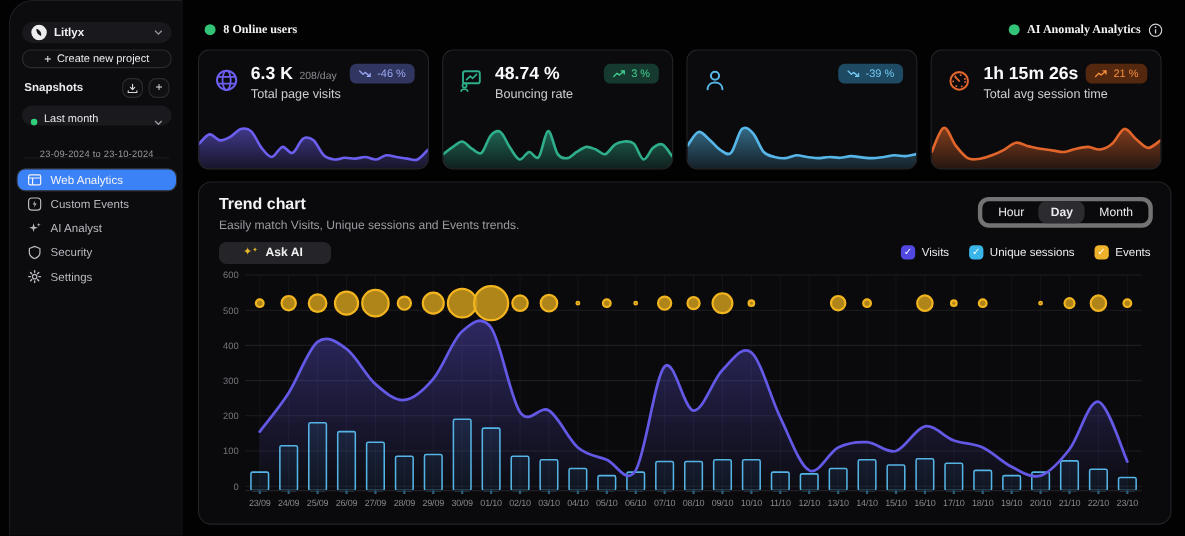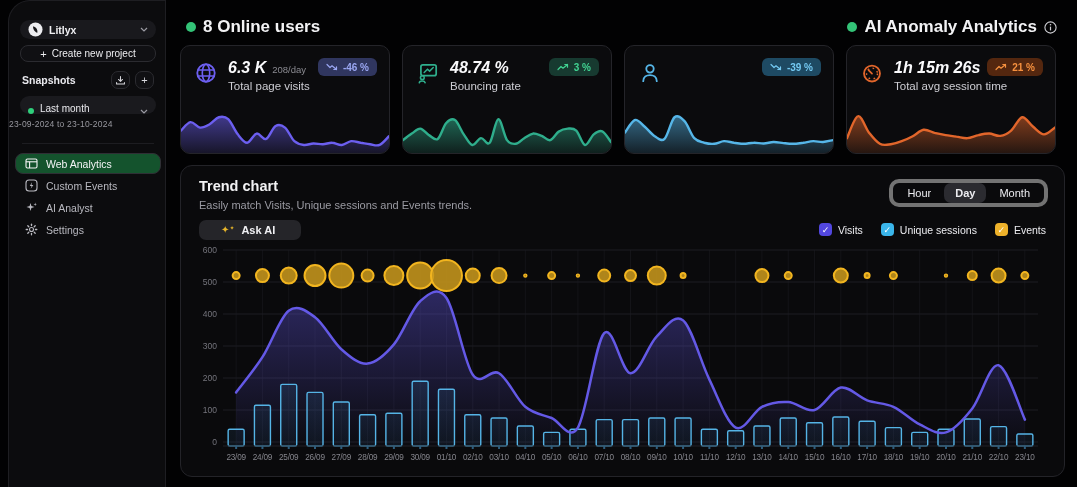--- a/index.html
+++ b/index.html
@@ -23,51 +23,51 @@
     display:flex; align-items:center; }
   .snap-label { font-size:10.5px; font-weight:bold; color:#e9e9ee; flex:1; }
   .icon-btn { width:19px; height:18px; border:1px solid #2b2b30; border-radius:7px;
     display:flex; align-items:center; justify-content:center; margin-left:5px;
     color:#d8d8dd; font-size:11px; cursor:pointer; background:#101013; }
   .range-pill { position:absolute; left:11px; top:95px; width:136px; height:18px;
     background:#1a1a1e; border-radius:9px; display:flex; align-items:flex-end;
     padding:0 8px; gap:6px; cursor:pointer; }
   .green-dot-s { width:6px; height:6px; border-radius:50%; background:#2fcf7b; }
   .range-text { font-size:10px; color:#e8e8ec; flex:1; }
-  .snap-dates { position:absolute; left:0; top:118px; width:158px; text-align:left;
+  .snap-dates { position:absolute; left:0; top:134px; width:158px; text-align:center;
     font-size:8.5px; color:#98989f; letter-spacing:.2px; }
   .side-div { position:absolute; left:13px; top:142px; width:132px; height:1px; background:#1d1d21; }
   .nav { position:absolute; left:6px; top:152px; width:146px; display:flex;
     flex-direction:column; gap:1px; }
   .nav-item { height:21px; display:flex; align-items:center; gap:8px; padding:0 9px;
     border:1px solid transparent; border-radius:8px; cursor:pointer; color:#b9b9c0; }
-  .nav-item.active { background:#14532d; border-color:#2f2f35; color:#f4f4f6; }
+  .nav-item.active { background:#3b82f6; border-color:#2f2f35; color:#f4f4f6; }
   .nav-item .lbl { font-size:10.5px; }
   .nav-item svg { flex:0 0 auto; }
 
   
   .topbar { position:absolute; left:186px; right:20px; top:18px; height:18px;
     display:flex; align-items:center; justify-content:space-between; }
   .tb-left,.tb-right { display:flex; align-items:center; gap:7px; }
   .green-dot { width:10px; height:10px; border-radius:50%; background:#33c377; }
-  .tb-text { font-size:17px; font-weight:bold; color:#f2f2f4; }
+  .tb-text { font-size:11px; font-weight:bold; color:#f2f2f4;font-family:Liberation Serif, serif; }
 
   
   .cards { position:absolute; left:180px; right:21px; top:45px; height:109px;
     display:grid; grid-template-columns:repeat(4,1fr); gap:12px; }
   .card { position:relative; background:#0b0b0d; border:1px solid #242429;
     border-radius:10px; overflow:hidden; }
   .card-head { position:absolute; left:13px; top:13px; display:flex; gap:10px; }
   .card-icon { width:24px; height:24px; margin-top:2px; }
   .v-row { display:flex; align-items:baseline; gap:6px; }
-  .card-value { font-size:16px; font-weight:bold; color:#fafafc;font-style:italic; }
+  .card-value { font-size:16px; font-weight:bold; color:#fafafc; }
   .card-perday { font-size:9.5px; color:#8b8b92; }
   .card-label { font-size:11.5px; color:#cdcdd3; margin-top:3px; }
   .badge { position:absolute; top:12px; right:12px; height:18px; border-radius:6px;
-    display:flex; align-items:center; gap:5px; padding:0 8px; font-size:10px; font-weight:bold; }
+    display:flex; align-items:center; gap:5px; padding:0 8px; font-size:10px; font-weight:normal; }
   .spark { position:absolute; left:0; right:0; bottom:0; height:46px; }
   .spark svg { width:100%; height:100%; display:block; }
 
   
   .panel { position:absolute; left:180px; top:165px; right:12px; bottom:10px;
     background:#0a0a0c; border:1px solid #232328; border-radius:12px; }
   .panel-title { position:absolute; left:18px; top:12px; font-size:14.5px; font-weight:bold; }
   .panel-sub { position:absolute; left:18px; top:33px; font-size:11px; color:#9a9aa2; }
   .seg { position:absolute; right:16px; top:13px; height:28px; border:4px solid #737373;
     border-radius:10px; display:flex; align-items:flex-start; padding:0 3px; gap:2px; }
@@ -143,20 +143,26 @@
           <path d="M7 3.2 L4.8 7 H6.6 L5.7 9.8 L8.4 6 H6.5 Z" fill="currentColor"></path>
         </svg>
         <span class="lbl">Custom Events</span>
       </div>
       <div class="nav-item">
         <svg width="13" height="13" viewBox="0 0 13 13">
           <path d="M5.5 2 L6.4 5.1 L9.5 6 L6.4 6.9 L5.5 10 L4.6 6.9 L1.5 6 L4.6 5.1 Z" fill="currentColor"></path>
           <path d="M10.2 1.5 L10.6 2.9 L12 3.3 L10.6 3.7 L10.2 5.1 L9.8 3.7 L8.4 3.3 L9.8 2.9 Z" fill="currentColor"></path>
         </svg>
         <span class="lbl">AI Analyst</span>
+      </div>
+      <div class="nav-item">
+        <svg width="13" height="13" viewBox="0 0 13 13">
+          <path d="M6.5 1 L11.3 2.9 V6.8 C11.3 9.6 9 11.2 6.5 12.2 C4 11.2 1.7 9.6 1.7 6.8 V2.9 Z" fill="none" stroke="currentColor" stroke-width="1.1" stroke-linejoin="round"></path>
+        </svg>
+        <span class="lbl">Security</span>
       </div>
       <div class="nav-item">
         <svg width="13" height="13" viewBox="0 0 13 13">
           <circle cx="6.5" cy="6.5" r="2" fill="none" stroke="currentColor" stroke-width="1.1"></circle>
           <g stroke="currentColor" stroke-width="1.3" stroke-linecap="round">
             <line x1="6.5" y1="1.2" x2="6.5" y2="2.6"></line>
               <line x1="6.5" y1="10.4" x2="6.5" y2="11.8"></line>
             <line x1="1.2" y1="6.5" x2="2.6" y2="6.5"></line>
               <line x1="10.4" y1="6.5" x2="11.8" y2="6.5"></line>
             <line x1="2.8" y1="2.8" x2="3.8" y2="3.8"></line>

